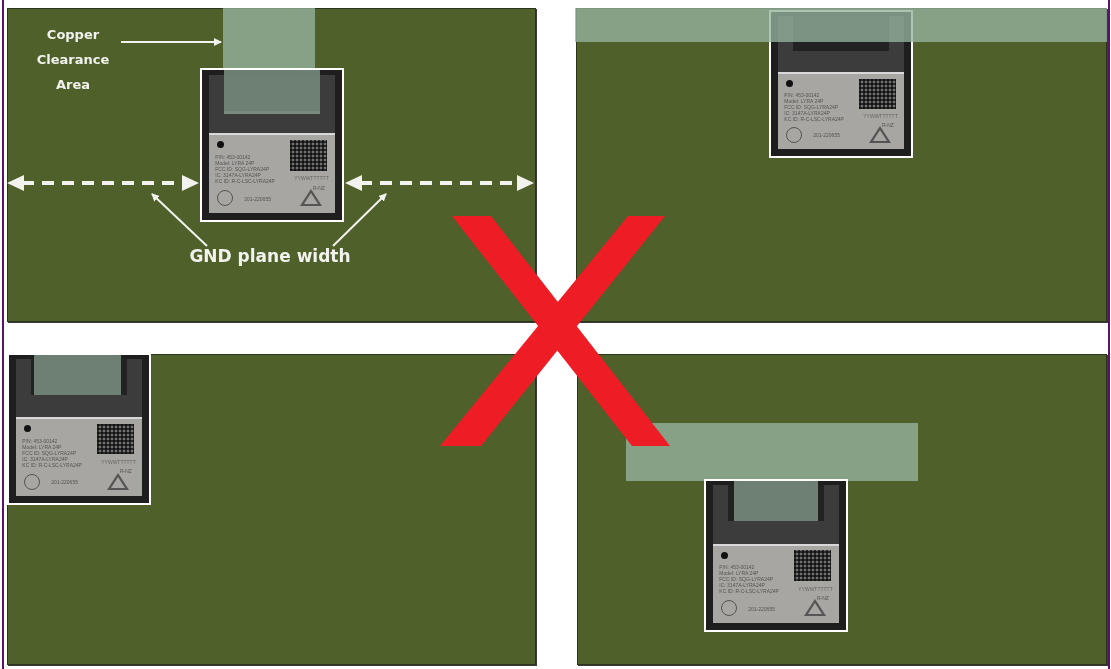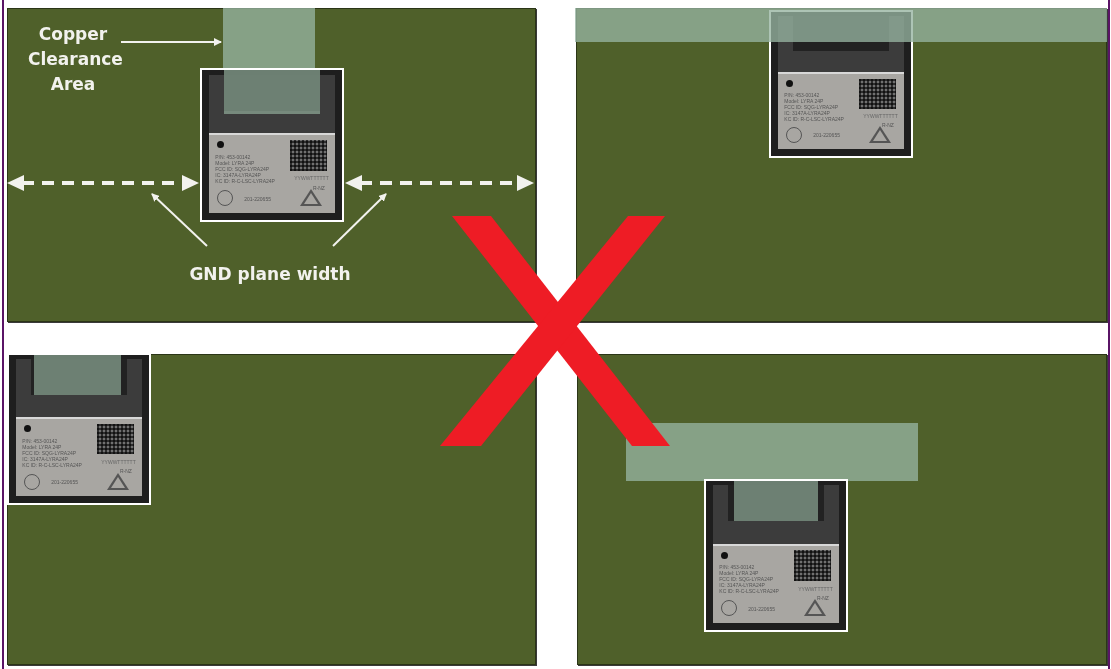--- a/index.html
+++ b/index.html
@@ -48,27 +48,27 @@
 <span>KC ID: R-C-LSC-LYRA24P</span></div>
     <div class="qr"></div>
     <div class="yyww">YYWWTTTTTT</div>
     <div class="rnz">R-NZ</div>
     <div class="cert"></div>
     <div class="certnum">201-220655</div>
     <div class="rcm"></div>
   </div>
 </div>
 
-<div class="callout" style="left:28px; top:22px; width:90px; font-size:17px; line-height:25px;">
+<div class="callout" style="left:28px; top:22px; width:90px; font-size:13px; line-height:25px;">
   <div>Copper</div>
   <div>Clearance</div>
   <div>Area</div>
 </div>
 
-<div class="callout" style="left:170px; top:264px; width:200px; font-size:17px;">GND plane width</div>
+<div class="callout" style="left:170px; top:246px; width:200px; font-size:17px;">GND plane width</div>
 
 <div class="panel" style="left:576px; top:8px; width:531px; height:314px;"></div>
 <div class="module" style="left:769px; top:10px; width:144px; height:148px;">
   <div class="shield-top"></div>
   <div class="antenna-area"></div>
   <div class="label">
     <div class="dot"></div>
     <div class="lines"><span>P/N: 453-00142</span>
 <span>Model: LYRA 24P</span>
 <span>FCC ID: SQG-LYRA24P</span>

